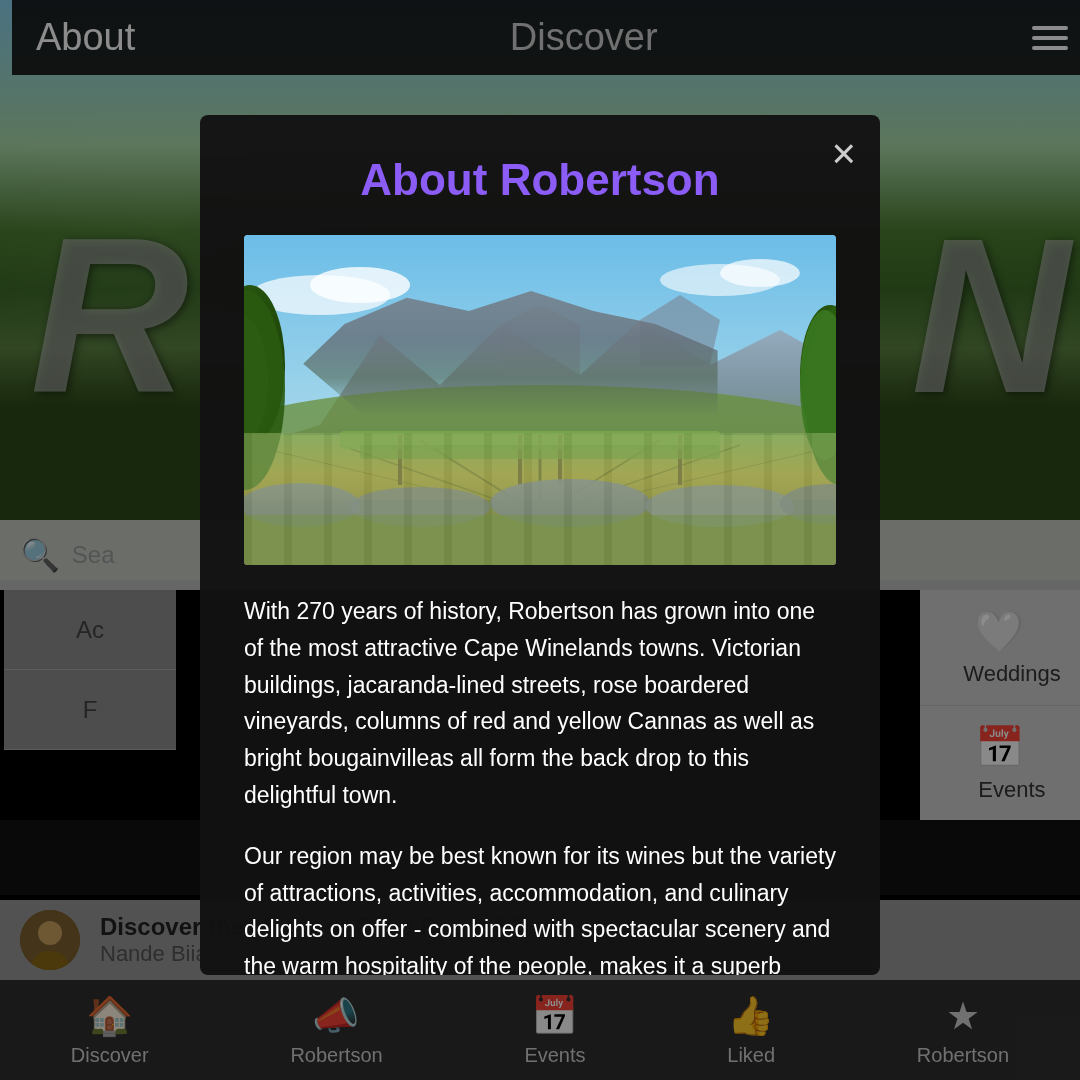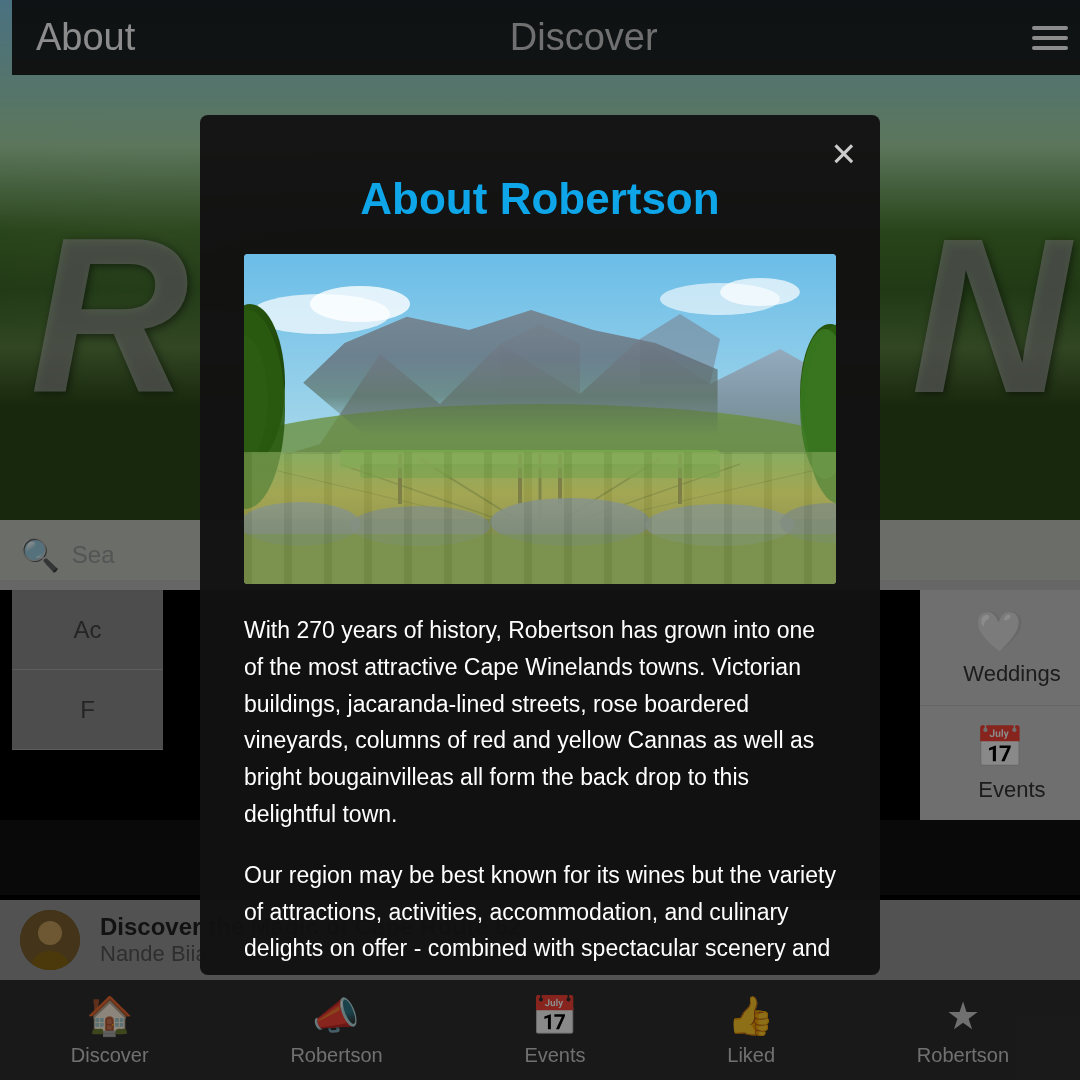--- a/index.html
+++ b/index.html
@@ -151,23 +151,23 @@
 
     .sidebar-item-label {
       font-size: 22px;
       color: #333;
       margin-left: 24px;
     }
 
     
     .left-items {
       position: absolute;
-      left: 12px;
+      left: 4px;
       top: 590px;
-      width: 151px;
+      width: 172px;
       z-index: 2;
     }
 
     .left-item {
       background: rgba(200,200,200,0.7);
       height: 80px;
       display: flex;
       align-items: center;
       justify-content: center;
       border-bottom: 1px solid #aaa;
@@ -291,26 +291,25 @@
       right: 24px;
       font-size: 42px;
       color: #ccc;
       cursor: pointer;
       line-height: 1;
       background: none;
       border: none;
     }
 
     .modal-title {
-      color: #0ea5e9;
+      color: #8b5cf6;
       font-size: 44px;
       font-weight: 700;
       text-align: center;
       margin-bottom: 30px;
-      margin-top: 19px;
     }
 
     .modal-image {
       width: 100%;
       height: 330px;
       border-radius: 4px;
       overflow: hidden;
       margin-bottom: 28px;
       background: linear-gradient(
         180deg,

